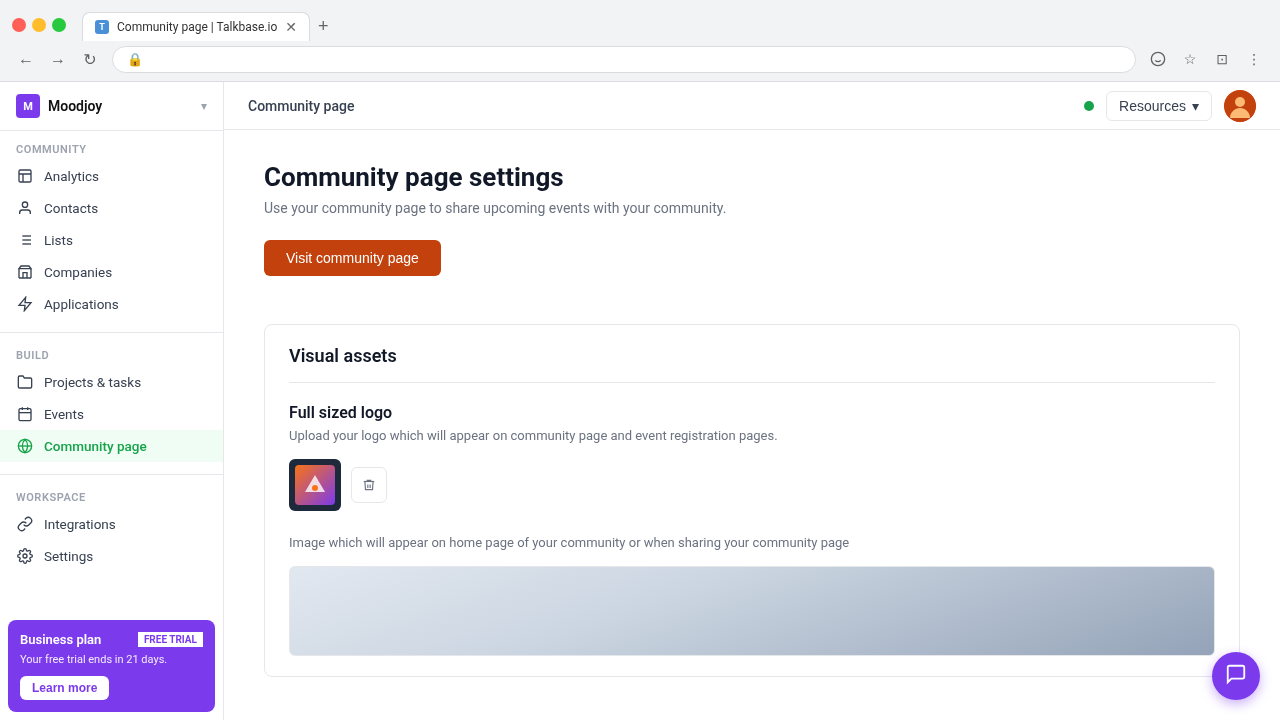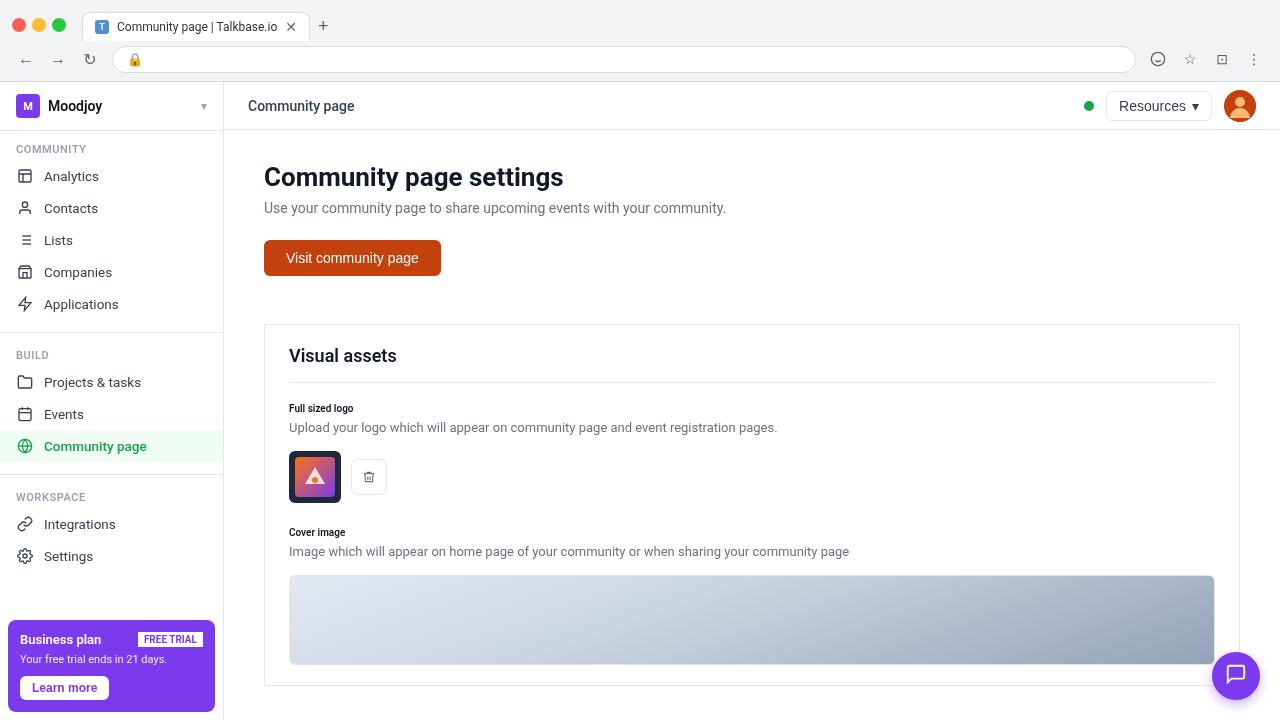--- a/index.html
+++ b/index.html
@@ -58,22 +58,22 @@
     .header-dot { width: 10px; height: 10px; background: #16a34a; border-radius: 50%; }
     .resources-btn { display: flex; align-items: center; gap: 6px; padding: 6px 12px; border: 1px solid #e5e7eb; border-radius: 6px; cursor: pointer; font-size: 14px; color: #374151; background: #fff; }
     .user-avatar { width: 32px; height: 32px; border-radius: 50%; background: linear-gradient(135deg, #f97316, #dc2626); display: flex; align-items: center; justify-content: center; color: #fff; font-size: 12px; overflow: hidden; }
 
     
     .main-content { flex: 1; overflow-y: auto; padding: 32px 40px; background: #fff; }
     .page-title { font-size: 26px; font-weight: 700; color: #111827; margin-bottom: 8px; }
     .page-desc { font-size: 14px; color: #6b7280; margin-bottom: 24px; }
     .visit-btn { background: #c2410c; color: #fff; border: none; border-radius: 6px; padding: 10px 22px; font-size: 14px; font-weight: 500; cursor: pointer; margin-bottom: 48px; display: inline-block; }
     .section-title { font-size: 18px; font-weight: 600; color: #111827; margin-bottom: 20px; padding-bottom: 16px; border-bottom: 1px solid #e5e7eb; }
-    .asset-card { border: 1px solid #e5e7eb; border-radius: 0; padding: 20px 24px; }
-    .asset-label { font-size: 10px; font-weight: 600; color: #111827; margin-bottom: 6px; }
+    .asset-card { border: 1px solid #e5e7eb; border-radius: 8px; padding: 20px 24px; }
+    .asset-label { font-size: 16px; font-weight: 600; color: #111827; margin-bottom: 6px; }
     .asset-desc { font-size: 13px; color: #6b7280; margin-bottom: 16px; }
     .logo-preview-area { display: flex; align-items: center; gap: 10px; }
     .logo-thumb { width: 52px; height: 52px; background: #1e293b; border-radius: 6px; display: flex; align-items: center; justify-content: center; overflow: hidden; }
     .logo-thumb-inner { width: 40px; height: 40px; background: linear-gradient(135deg, #f97316 0%, #7c3aed 100%); border-radius: 4px; display: flex; align-items: center; justify-content: center; }
     .delete-btn { background: none; border: 1px solid #e5e7eb; border-radius: 6px; padding: 8px 10px; cursor: pointer; color: #6b7280; font-size: 14px; display: flex; align-items: center; justify-content: center; width: 36px; height: 36px; }
     .cover-section { margin-top: 24px; }
     .cover-preview { width: 100%; height: 90px; background: linear-gradient(135deg, #e5e7eb 0%, #d1d5db 100%); border-radius: 6px; border: 1px solid #e5e7eb; }
 
     
     .chat-btn { position: fixed; bottom: 20px; right: 20px; width: 48px; height: 48px; background: #7c3aed; border-radius: 50%; display: flex; align-items: center; justify-content: center; cursor: pointer; box-shadow: 0 4px 12px rgba(124,58,237,0.4); z-index: 100; }
@@ -303,21 +303,20 @@
                 <polyline points="3 6 5 6 21 6"></polyline>
                   <path d="M19 6l-1 14H6L5 6"></path>
                   <path d="M10 11v6M14 11v6"></path>
                   <path d="M9 6V4h6v2"></path>
               </svg>
             </button>
           </div>
         </div>
 
         <div class="cover-section">
-          <div class="asset-label">Cover image</div>
           <div class="asset-desc">Image which will appear on home page of your community or when sharing your community page</div>
           <div class="cover-preview" style="background: linear-gradient(160deg, #e2e8f0 0%, #cbd5e1 40%, #94a3b8 100%); height: 90px; border-radius: 6px; border: 1px solid #e5e7eb;">
           </div>
         </div>
       </div>
     </div>
   </div>
 </div>
 
 <div class="chat-btn">

